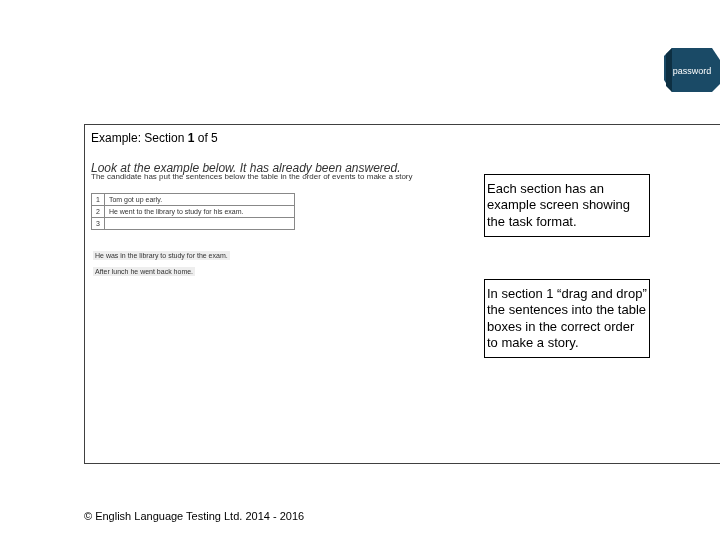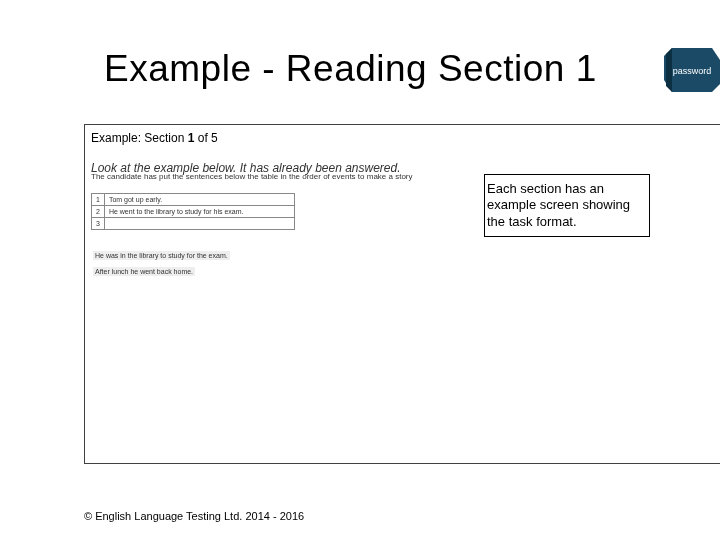--- a/index.html
+++ b/index.html
@@ -114,21 +114,20 @@
     bottom: 18px; left: 84px;
     font-size: 11px;
     color: #000;
   }
 </style>
 </head>
 <body>
 
 <div class="slide">
 
-  <div class="title">Example - Reading Section 1</div>
 
   <div class="logo-top">
     <svg viewBox="0 0 68 44">
       <polygon points="20,0 60,0 68,12 68,36 60,44 20,44 12,32 12,8" fill="#1a4a66"></polygon>
       <polygon points="14,6 20,0 20,44 14,38" fill="#0d2f42"></polygon>
       <text x="40" y="26" text-anchor="middle" font-size="9" fill="#fff" font-family="Arial">password</text>
     </svg>
   </div>
 
   <div class="shot-frame">
@@ -164,15 +163,16 @@
     </tbody>
       </table>
 
     <div class="shot-drag d1">He was in the library to study for the exam.</div>
     <div class="shot-drag d2">After lunch he went back home.</div>
 
     <div class="continue-btn">continue</div>
   </div>
 
   <div class="callout c1">Each section has an example screen showing the task format.</div>
+  <div class="callout c2">In section 1 “drag and drop” the sentences into the table boxes in the correct order to make a story.</div>
 
   <div class="copyright">© English Language Testing Ltd. 2014 - 2016</div>
 </div>
 
 </body></html>

